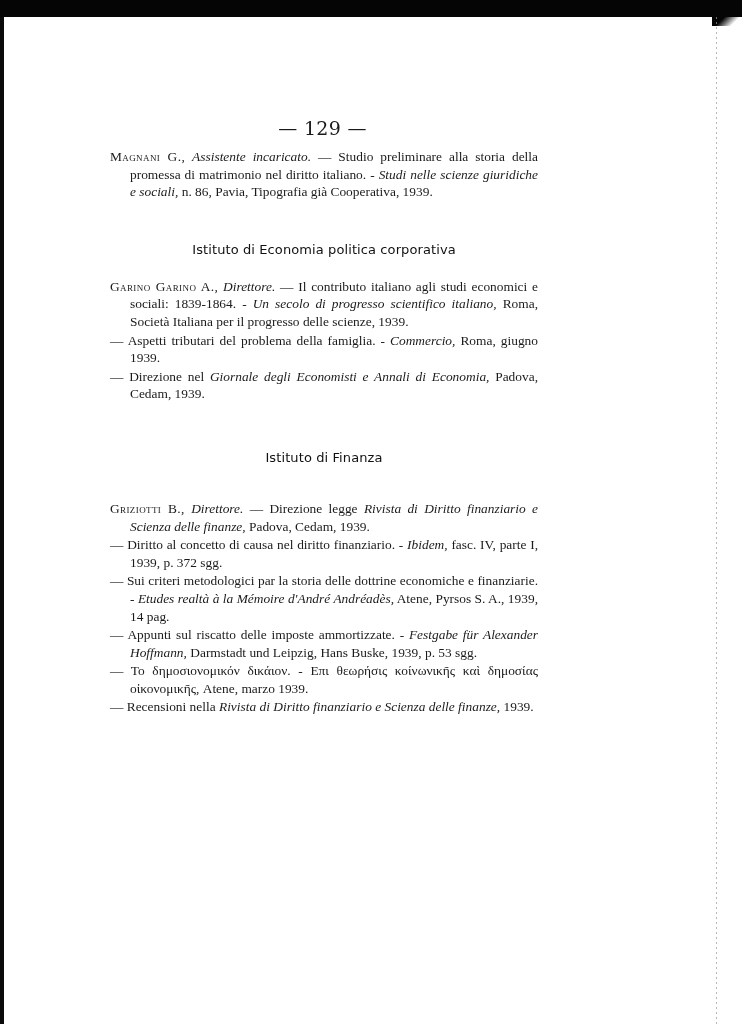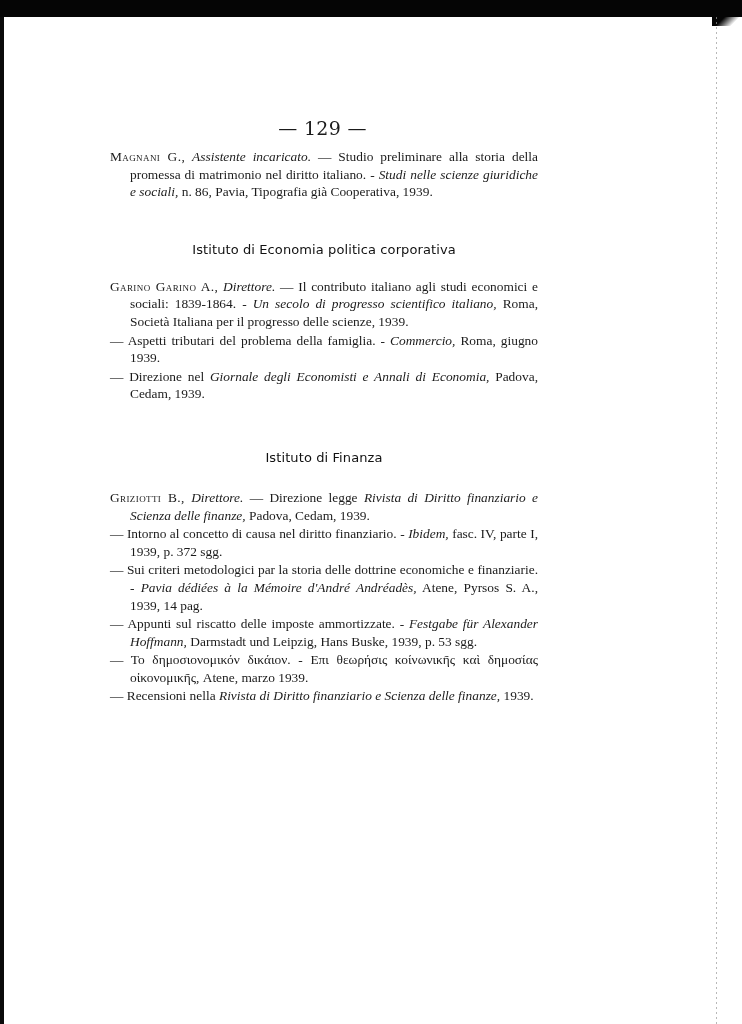--- a/index.html
+++ b/index.html
@@ -26,21 +26,21 @@
   }
   .entry + .entry { margin-top: 1px; }
   .author { font-variant: small-caps; letter-spacing: .4px; }
   .it { font-style: italic; }
   .section-heading {
     font-family: "DejaVu Sans", "Liberation Sans", sans-serif;
     font-size: 13px; text-align: center; margin: 0; font-weight: normal;
     letter-spacing: .1px; color: #111;
   }
   .h1 { margin-top: 41px; margin-bottom: 21px; }
-  .h2 { margin-top: 47px; margin-bottom: 24px; text-align: center; }
+  .h2 { margin-top: 47px; margin-bottom: 35px; text-align: center; }
 </style>
 </head>
 <body>
 
 <div class="top-bar"></div>
 <div class="top-bar-ragged"></div>
 <div class="left-bar"></div>
 <div class="right-dots"></div>
 
 <div class="page-number">— 129 —</div>
@@ -56,24 +56,24 @@
   <p class="entry"><span>— Aspetti tributari del problema della famiglia. - </span><span class="it">Commercio,</span><span> Roma, giugno 1939.</span></p>
 
   <p class="entry"><span>— Direzione nel </span><span class="it">Giornale degli Economisti e Annali di Economia,</span><span> Padova, Cedam, 1939.</span></p>
 
   <h2 class="section-heading h2">Istituto di Finanza</h2>
 
   <p class="entry"><span class="author">Griziotti B.,</span> <span class="it">Direttore.</span><span> — </span><span>Direzione legge </span><span class="it">Rivista di Diritto finanziario e Scienza delle finanze,</span><span> Padova, Cedam, 1939.</span></p>
 
 
 
-  <p class="entry"><span>— Intorno al concetto di causa nel diritto finanziario. - </span><span class="it">Ibidem,</span><span> fasc. IV, parte I, 1939, p. 372 sgg.</span></p>
+  <p class="entry"><span>— Diritto al concetto di causa nel diritto finanziario. - </span><span class="it">Ibidem,</span><span> fasc. IV, parte I, 1939, p. 372 sgg.</span></p>
 
 
-  <p class="entry"><span>— Sui criteri metodologici par la storia delle dottrine economiche e finanziarie. - </span><span class="it">Pavia dédiées à la Mémoire d'André Andréadès,</span><span> Atene, Pyrsos S. A., 1939, 14 pag.</span></p>
+  <p class="entry"><span>— Sui criteri metodologici par la storia delle dottrine economiche e finanziarie. - </span><span class="it">Etudes realtà à la Mémoire d'André Andréadès,</span><span> Atene, Pyrsos S. A., 1939, 14 pag.</span></p>
 
   <p class="entry"><span>— Appunti sul riscatto delle imposte ammortizzate. - </span><span class="it">Festgabe für Alexander Hoffmann,</span><span> Darmstadt und Leipzig, Hans Buske, 1939, p. 53 sgg.</span></p>
 
   <p class="entry"><span>— Το δημοσιονομικόν δικάιον. - Επι θεωρήσις κοίνωνικῆς καὶ δημοσίας οἰκονομικῆς, Atene, marzo 1939.</span></p>
 
   <p class="entry"><span>— Recensioni nella </span><span class="it">Rivista di Diritto finanziario e Scienza delle finanze,</span><span> 1939.</span></p>
 
 </div>
 
 </body></html>

